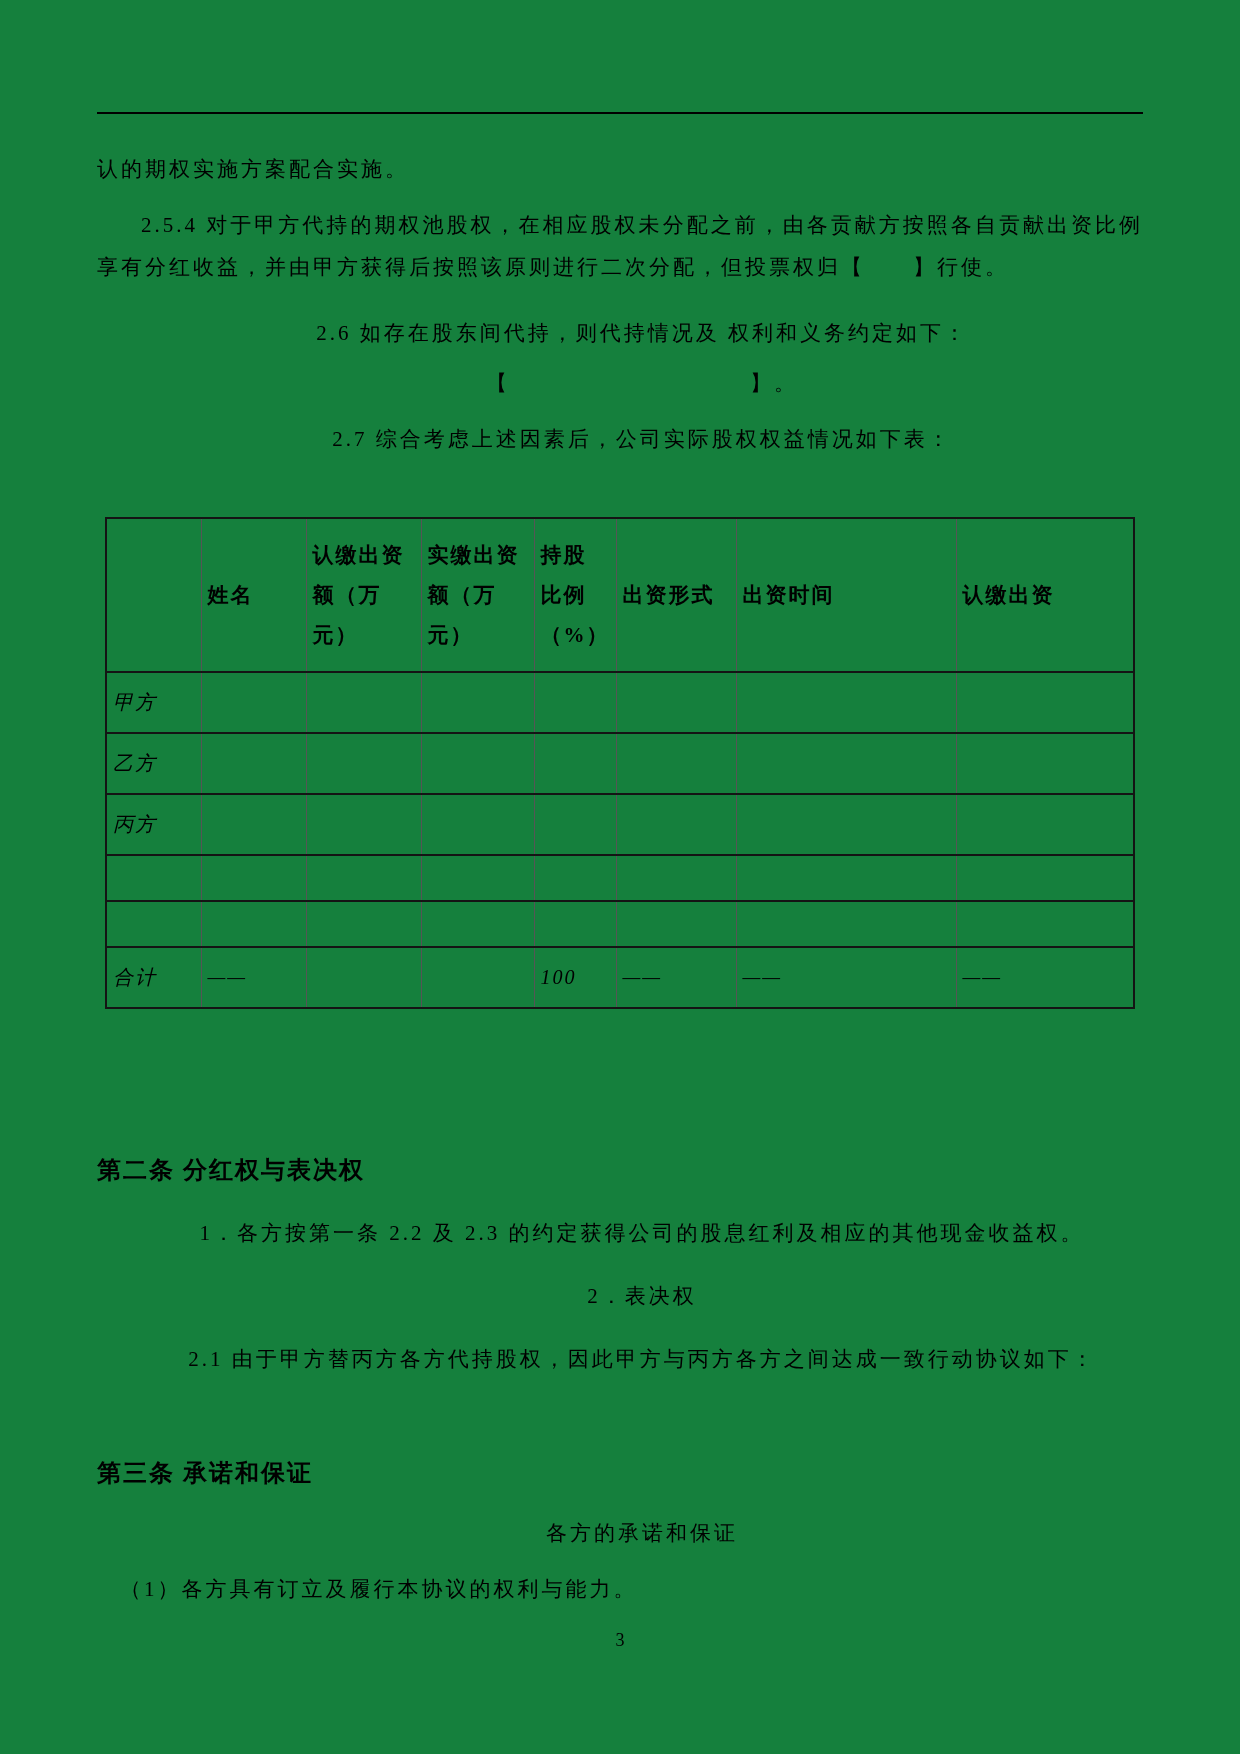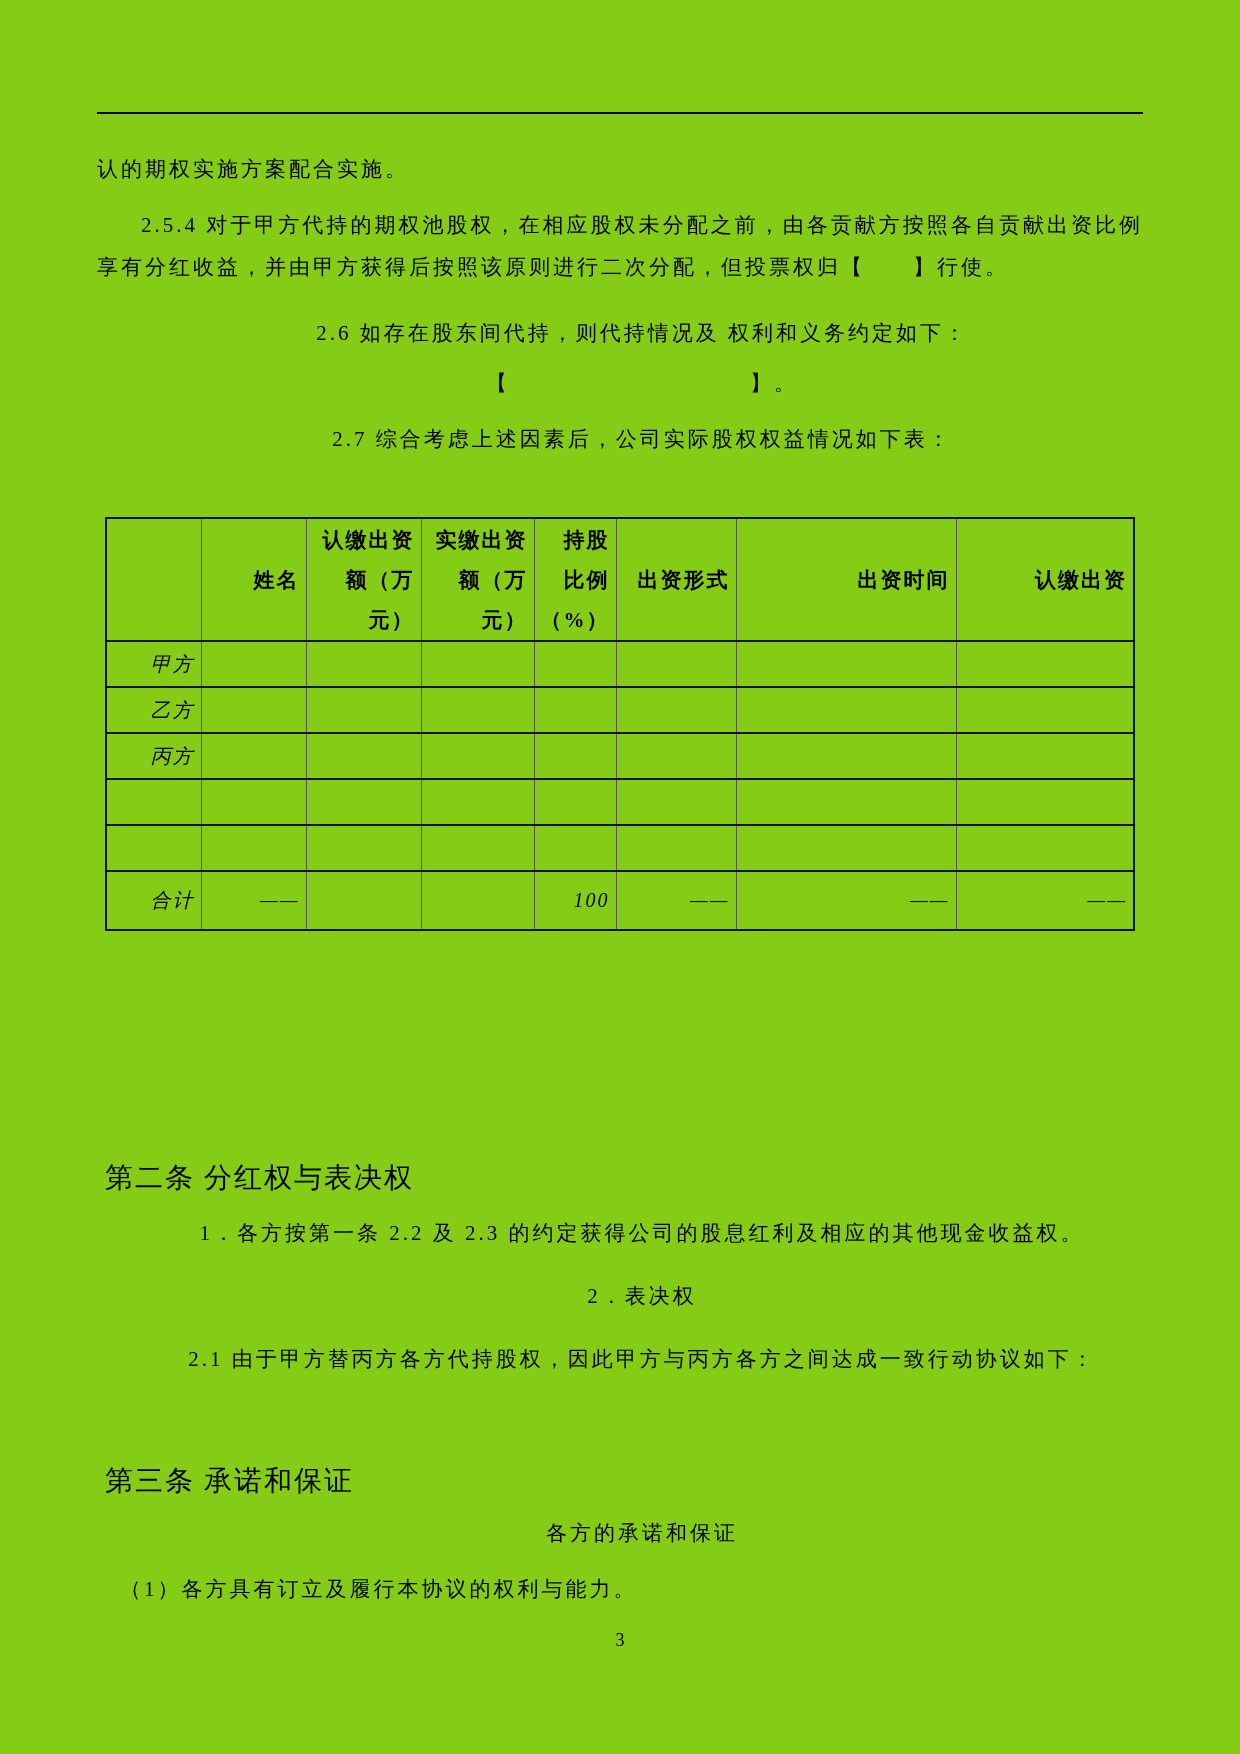--- a/index.html
+++ b/index.html
@@ -1,53 +1,53 @@
 <!DOCTYPE html>
 <html><head>
 <meta charset="utf-8">
 <style>
   html,body{margin:0;padding:0;background:#ffffff;}
   .page{
     position:relative;
     width:1240px;height:1754px;
-    background:#84cc16;
+    background:#15803d;
     color:#000;
     font-family:"Liberation Serif","DejaVu Serif",serif;
     overflow:hidden;
   }
   .rule{
     position:absolute;left:97px;top:112px;
     width:1046px;height:2px;background:#000;
   }
   .para{
     position:absolute;left:97px;width:1046px;margin:0;
     font-size:21px;line-height:42px;letter-spacing:3px;
   }
   .para-wrap{
     text-indent:44px;text-align:justify;
   }
   .ind{left:141px;width:1002px;text-align:center;}
   .ind-sm{left:120px;width:1023px;}
   .sec{
-    position:absolute;left:97px;margin:8px;
-    font-size:28px;font-weight:normal;letter-spacing:2px;line-height:30px;
+    position:absolute;left:97px;margin:0;
+    font-size:24px;font-weight:bold;letter-spacing:2px;line-height:30px;
   }
   table.equity{
     position:absolute;left:105px;top:517px;width:1028px;
     border-collapse:collapse;table-layout:fixed;
     font-size:20px;
     border:2px solid #141414;
   }
   .equity th,.equity td{
     border-left:1px solid #555;
     border-right:1px solid #555;
     border-top:2px solid #141414;
     border-bottom:2px solid #141414;
-    padding:0 6px;
-    text-align:right;vertical-align:middle;
+    padding:16px 6px;
+    text-align:left;vertical-align:middle;
     letter-spacing:2px;
     overflow:hidden;
   }
   .equity thead tr{height:123px;}
   .equity th{
     font-weight:bold;font-size:21px;line-height:40px;
     white-space:pre-line;
   }
   .equity tbody tr{height:46px;font-style:italic;}
   .equity tbody tr.total-row{height:59px;}

